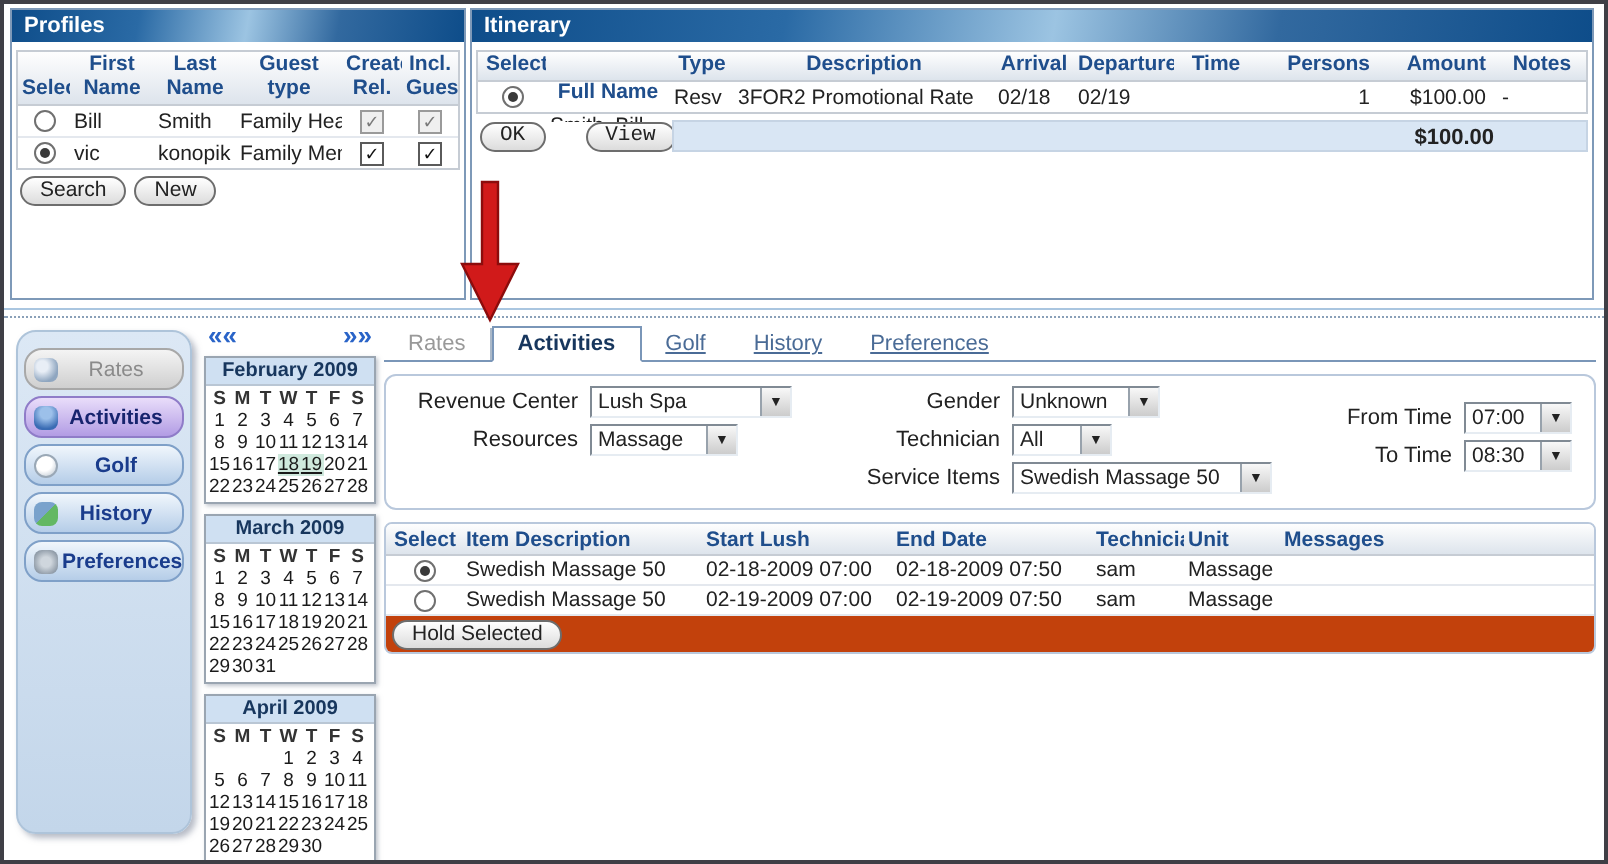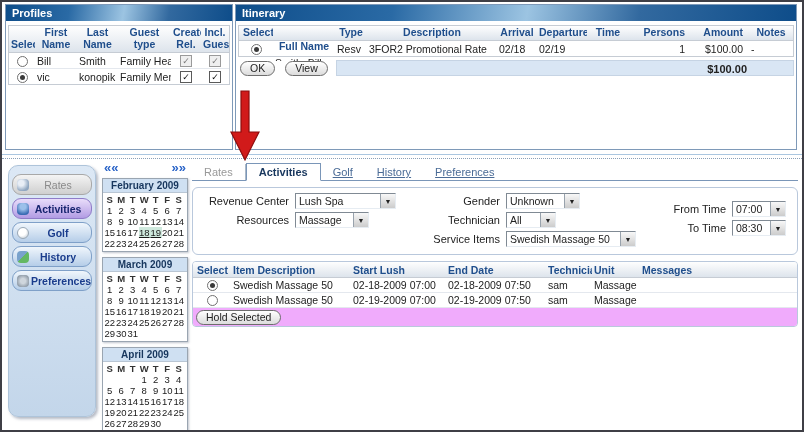--- a/index.html
+++ b/index.html
@@ -41,21 +41,21 @@
   .ic-time{width:42px;text-align:center;}
   .ic-per{width:58px;text-align:right;}
   .ic-amt{width:58px;text-align:right;}
   .ic-notes{flex:1;padding-left:6px;}
 
   .btn-row{display:flex;gap:4px;margin:3px 0 0 4px;}
   .btn{display:inline-block;border:1px solid #6d6d6d;border-radius:8px;background:linear-gradient(#ffffff,#dcdcdc);
     font-size:10.5px;font-family:inherit;padding:0 9px;height:15px;line-height:13px;color:#222;cursor:default;}
 
   .it-footer{display:flex;height:18px;margin:2px 2px 0 2px;align-items:center;}
-  .it-btns{display:flex;gap:10px;width:96px;background:#fff;align-items:center;padding-left:2px;}
+  .it-btns{display:flex;gap:20px;width:96px;background:#fff;align-items:center;padding-left:2px;font-family:Liberation Mono, monospace;}
   .it-total{flex:1;height:16px;line-height:16px;background:#d9e6f4;border:1px solid #c6d4e4;
     text-align:right;font-weight:bold;padding-right:46px;box-sizing:border-box;}
 
   
   .radio{display:inline-block;width:9px;height:9px;border:1px solid #707070;border-radius:50%;background:#fff;position:relative;vertical-align:middle;}
   .radio.on::after{content:"";position:absolute;left:2px;top:2px;width:5px;height:5px;border-radius:50%;background:#3a3a3a;}
   .checkbox{display:inline-block;width:10px;height:10px;border:1px solid #5a5a5a;background:#fff;line-height:10px;font-size:9px;vertical-align:middle;color:#111;}
   .checkbox.on::after{content:"\2713";font-weight:bold;}
   .checkbox.dim{border-color:#9a9a9a;background:#efefef;color:#7a7a7a;}
 
@@ -111,21 +111,21 @@
   .sel-val{flex:1;padding:0 3px;line-height:14px;font-size:10.5px;white-space:nowrap;overflow:hidden;}
   .sel-btn{width:14px;background:linear-gradient(#f8f8f8,#cccccc);border-left:1px solid #98a2ac;
     display:flex;align-items:center;justify-content:center;font-size:7px;color:#222;}
   .w-prop{width:122px;} .w-rev{width:101px;} .w-res{width:74px;}
   .w-gen{width:74px;} .w-tech{width:50px;} .w-svc{width:130px;} .w-time{width:54px;}
 
   .results-box{margin-top:6px;border:1px solid #b9c8dc;border-radius:4px;background:#fff;overflow:hidden;}
   .r-head{display:flex;align-items:center;height:15px;background:linear-gradient(#fefefe,#dde4ec);
     color:#1f4e8c;font-weight:bold;font-size:10.5px;border-bottom:1px solid #c6ccd4;}
   .r-row{display:flex;align-items:center;height:14px;font-size:10.5px;border-bottom:1px solid #e4e8ee;background:#fff;}
-  .r-foot{display:flex;align-items:center;height:18px;background:#f0abfc;padding-left:3px;}
+  .r-foot{display:flex;align-items:center;height:18px;background:#c2410c;padding-left:3px;}
   .rc-sel{width:38px;text-align:center;}
   .rc-item{width:120px;}
   .rc-start{width:95px;}
   .rc-end{width:100px;}
   .rc-tech{width:46px;}
   .rc-unit{width:48px;}
   .rc-msg{flex:1;}
   .r-head .td,.r-row .td{padding:0 2px;}
 </style>
 </head>
@@ -157,20 +157,24 @@
           <span class="td pc-ig"><span class="checkbox dim on"></span></span>
         </div>
         <div class="tr">
           <span class="td pc-sel"><span class="radio on"></span></span>
           <span class="td pc-fn">vic</span>
           <span class="td pc-ln">konopik</span>
           <span class="td pc-gt">Family Member</span>
           <span class="td pc-cr"><span class="checkbox on"></span></span>
           <span class="td pc-ig"><span class="checkbox on"></span></span>
         </div>
+      </div>
+      <div class="btn-row">
+        <button class="btn">Search</button>
+        <button class="btn">New</button>
       </div>
     </div>
 
     <div class="panel itinerary">
       <div class="panel-hdr">
         <span>Itinerary</span>
       </div>
       <div class="tbl">
         <div class="thead" style="height:14px;align-items:center;">
           <span class="th ic-sel" style="text-align:left;padding-left:4px;">Select</span>

